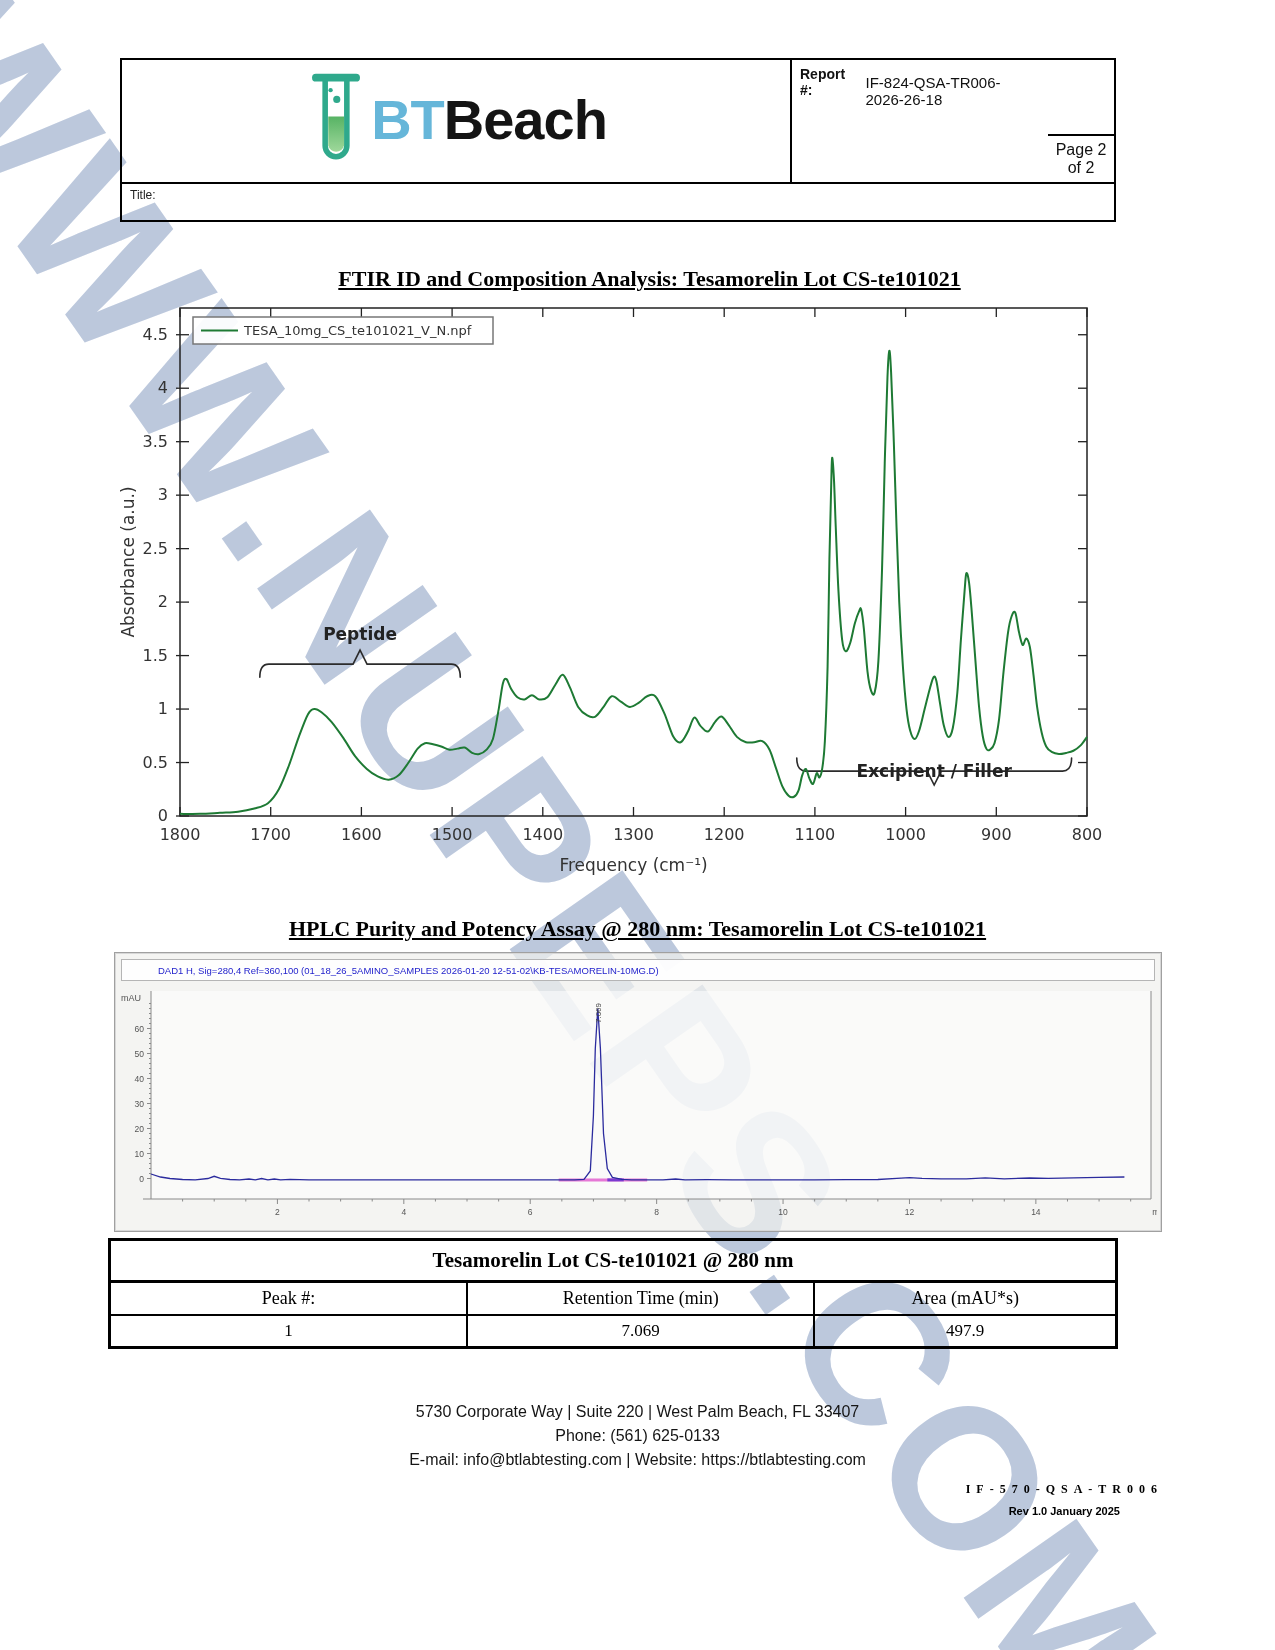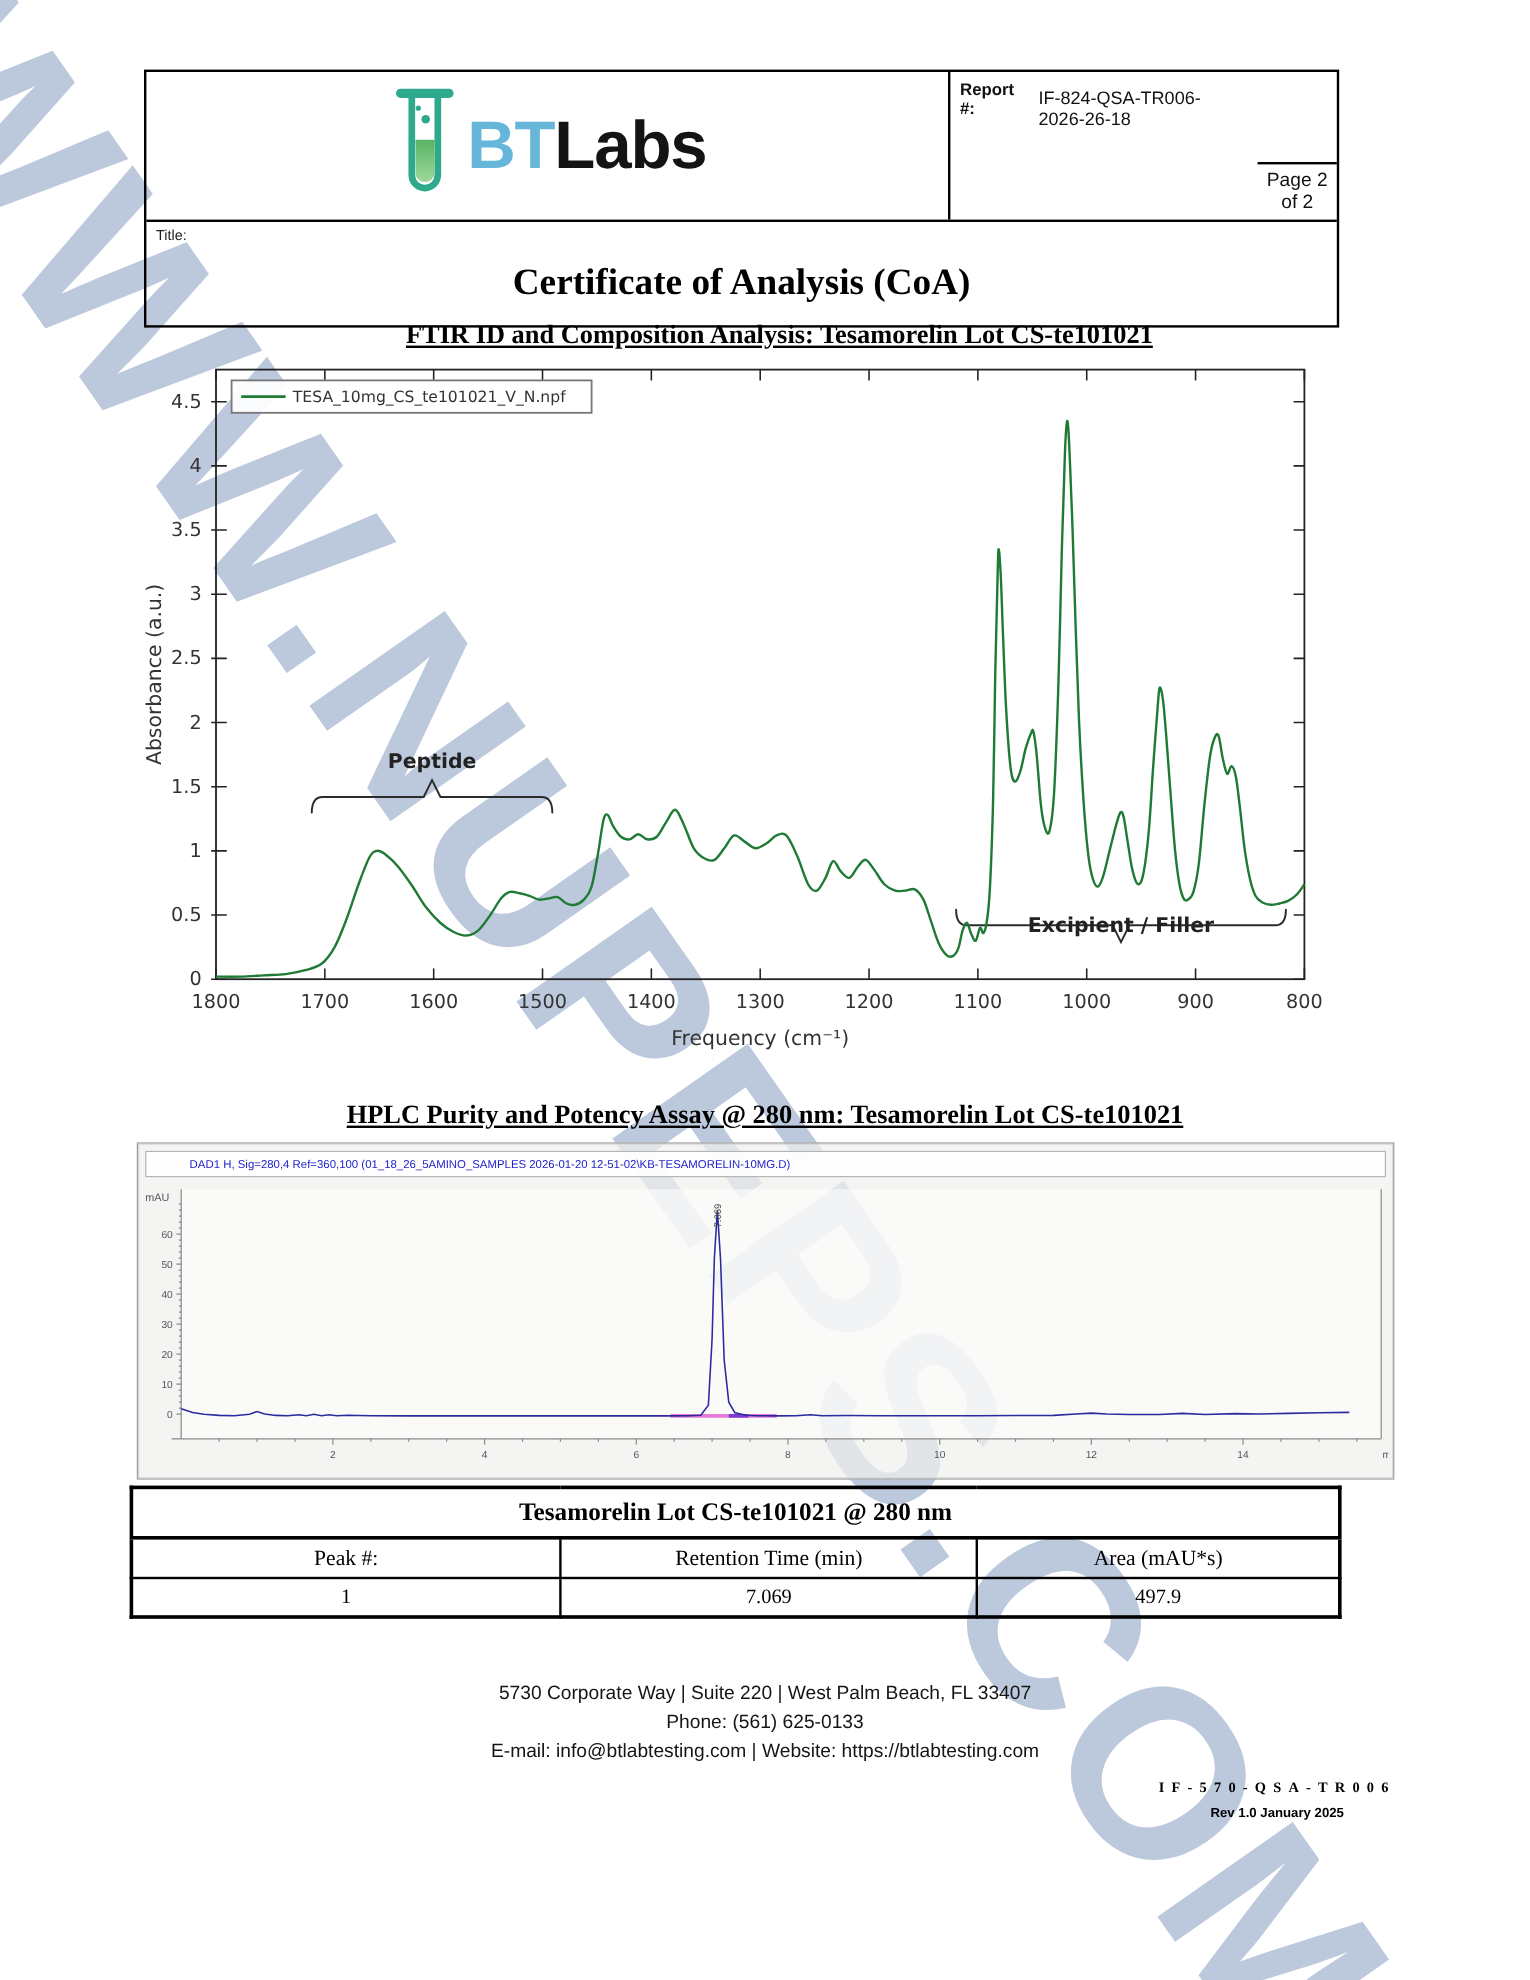--- a/index.html
+++ b/index.html
@@ -77,32 +77,31 @@
                   <stop offset="1" stop-color="#9fd89b"></stop>
                 </linearGradient>
               </defs>
               <line x1="7" y1="5" x2="33" y2="5" stroke="#2fa98c" stroke-width="5" stroke-linecap="round"></line>
               <path d="M13,7 L13,49 A7,7 0 0 0 27,49 L27,7" fill="none" stroke="#2fa98c" stroke-width="3.6" stroke-linecap="round"></path>
               <path d="M15,30 L15,48.6 A5.2,5.2 0 0 0 25.2,48.6 L25.2,30 Z" fill="url(#liq)"></path>
               <circle cx="16.5" cy="13" r="1.4" fill="#2fa98c"></circle>
               <circle cx="20.5" cy="19" r="2.3" fill="#2fa98c"></circle>
             </svg>
           </span>
-          <span class="logo-text"><span class="logo-bt">BT</span><span class="logo-labs">Labs</span></span>
+          <span class="logo-text"><span class="logo-bt">BT</span><span class="logo-labs">Beach</span></span>
         </div>
       </div>
       <div class="report-cell">
         <div class="report-label">Report #:</div>
         <div class="report-number">IF-824-QSA-TR006-2026-26-18</div>
         <div class="page-info">Page 2 of 2</div>
       </div>
     </div>
     <div class="title-row">
       <div class="title-label">Title:</div>
-      <h1 class="doc-title">Certificate of Analysis (CoA)</h1>
     </div>
   </div>
 
   <h2 class="layer section-heading ftir-head">FTIR ID and Composition Analysis: Tesamorelin Lot CS-te101021</h2>
   <div class="layer ftir-chart" id="ftir-chart"><svg width="1020" height="585" viewBox="0 0 1020 585">
         <rect x="62" y="8" width="907" height="508" fill="none" stroke="#222" stroke-width="1.5"></rect>
         <line x1="62" y1="516" x2="62" y2="507" stroke="#222" stroke-width="1.3"></line>
         <line x1="62" y1="8" x2="62" y2="17" stroke="#222" stroke-width="1.3"></line>
         <text x="62" y="540" text-anchor="middle" font-size="16" fill="#333" font-family="&quot;DejaVu Sans&quot;,sans-serif">1800</text>
         <line x1="152.7" y1="516" x2="152.7" y2="507" stroke="#222" stroke-width="1.3"></line>

